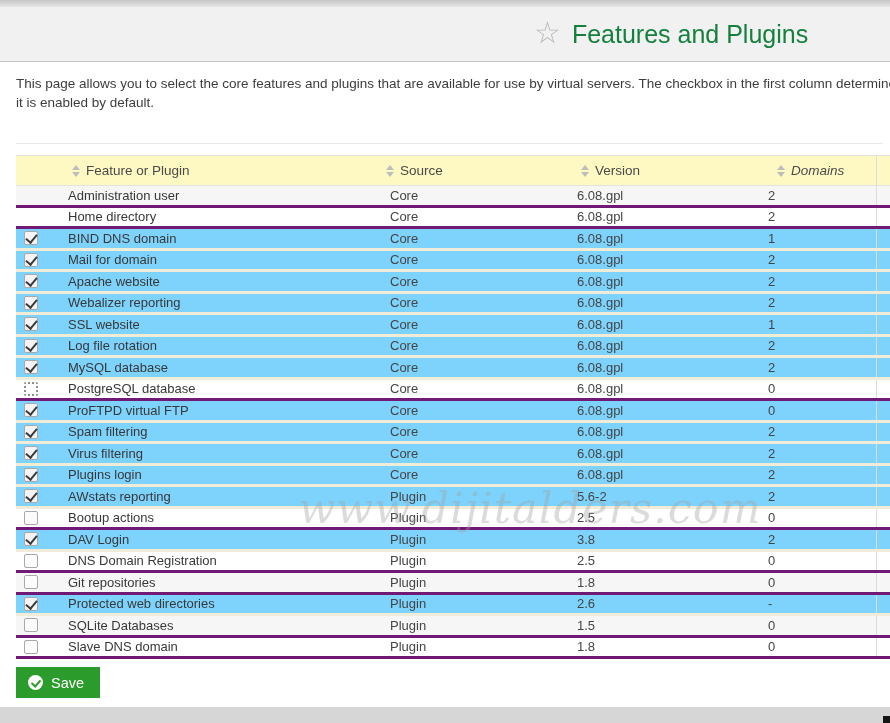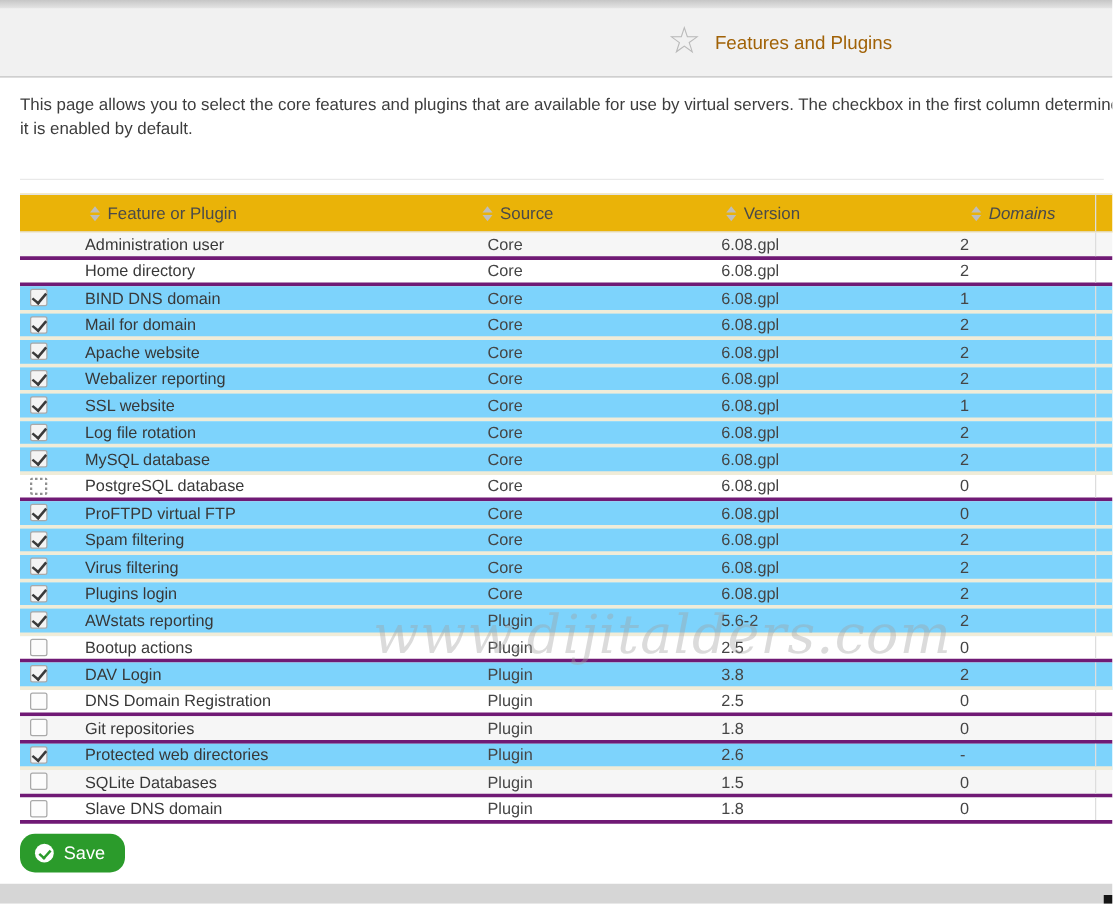--- a/index.html
+++ b/index.html
@@ -7,31 +7,31 @@
   body { font-family:"Liberation Sans", sans-serif; background:#fff; }
   #app { position:relative; width:890px; height:723px; background:#fff; }
 
   .top-strip { position:absolute; left:0; top:0; width:890px; height:7px;
     background:linear-gradient(180deg,#c6c6c6,#e6e6e6); }
 
   .header-band { position:absolute; left:0; top:7px; width:890px; height:55px;
     background:#f1f1f1; border-bottom:1px solid #c4c4c4; }
   .title-wrap { position:absolute; left:534px; top:0; height:55px; display:flex; align-items:center; gap:11px; }
   .star-icon { font-size:30px; color:#b9b9b9; line-height:1; margin-top:-3px; }
-  .page-title { font-size:15px; color:#a16207; }
+  .page-title { font-size:25px; color:#15803d; }
 
   .description { position:absolute; left:16px; top:75px; width:874px; color:#3d3d3d;
     font-size:13.5px; line-height:18.5px; }
   .desc-line { white-space:nowrap; overflow:hidden; }
 
   .rule { position:absolute; left:16px; top:143px; width:867px; height:0; border-top:1px solid #e9e9e9; }
 
   .table { position:absolute; left:16px; top:155px; width:874px; }
   .thead { display:grid; grid-template-columns:44px 320px 190px 192px 115px 13px;
-    height:31px; align-items:center; background:#eab308;
+    height:31px; align-items:center; background:#fef9c3;
     border-top:1px solid #e3e3e3; border-bottom:1px solid #e3e3e3; }
   .th { font-size:13.5px; color:#4a4a4a; display:flex; align-items:center; height:100%; }
   .th.c-feature { padding-left:12px; }
   .th.c-source  { padding-left:6px; }
   .th.c-version { padding-left:11px; }
   .th.c-domains { padding-left:15px; border-right:1px solid #ddd;font-style:italic; }
   .sort-icon { display:inline-flex; flex-direction:column; gap:2px; margin-right:6px; }
   .sort-icon i { display:block; width:0; height:0; border-left:4px solid transparent; border-right:4px solid transparent; }
   .sort-icon .tri-up { border-bottom:5px solid #bdbdbd; }
   .sort-icon .tri-down { border-top:5px solid #bdbdbd; }
@@ -53,21 +53,21 @@
   .checkbox.checked { background:#f4f4f4; }
   .checkbox.checked::after { content:""; position:absolute; left:3px; top:0px; width:5px; height:9px;
     border:solid #3a3a3a; border-width:0 2px 2px 0; transform:rotate(40deg); }
   .checkbox.focus { border:2px dotted #8f8f8f; background:#fff; }
 
   .watermark { position:absolute; left:290px; top:483px; width:480px; text-align:center;
     font-family:"DejaVu Serif", serif; font-style:italic; font-size:43px;
     color:rgba(160,160,160,0.38); pointer-events:none; letter-spacing:1px; }
 
   .save-button { position:absolute; left:16px; top:667px; height:31px; padding:0 16px 0 12px;
-    background:#2b9b2b; border:none; border-radius:12px; display:flex; align-items:center; gap:8px;
+    background:#2b9b2b; border:none; border-radius:0; display:flex; align-items:center; gap:8px;
     color:#fff; font-size:14.5px; font-family:"Liberation Sans", sans-serif; cursor:pointer; }
   .save-icon { width:15px; height:15px; border-radius:50%; background:#fff; position:relative; display:inline-block; }
   .save-icon::after { content:""; position:absolute; left:4.5px; top:2.5px; width:4px; height:7px;
     border:solid #2b9b2b; border-width:0 2px 2px 0; transform:rotate(42deg); }
 
   .footer-band { position:absolute; left:0; top:707px; width:890px; height:16px; background:#d6d6d6; }
   .corner-notch { position:absolute; right:0; bottom:0; width:7px; height:7px; background:#151515; }
 </style>
 </head>
 <body>

